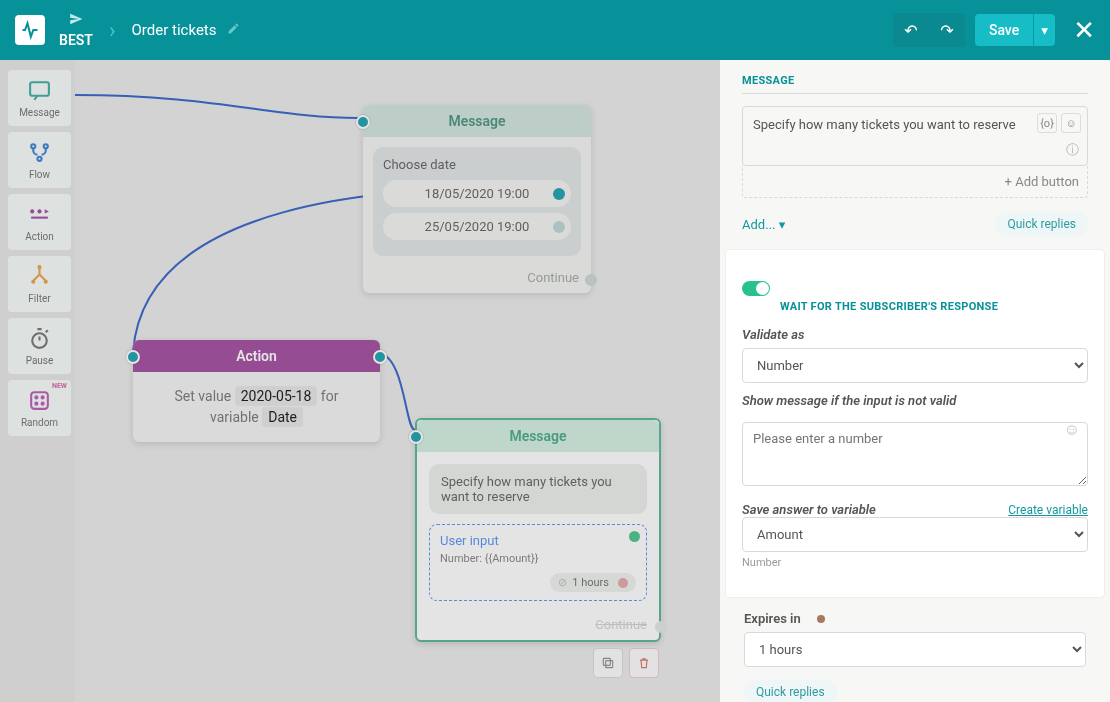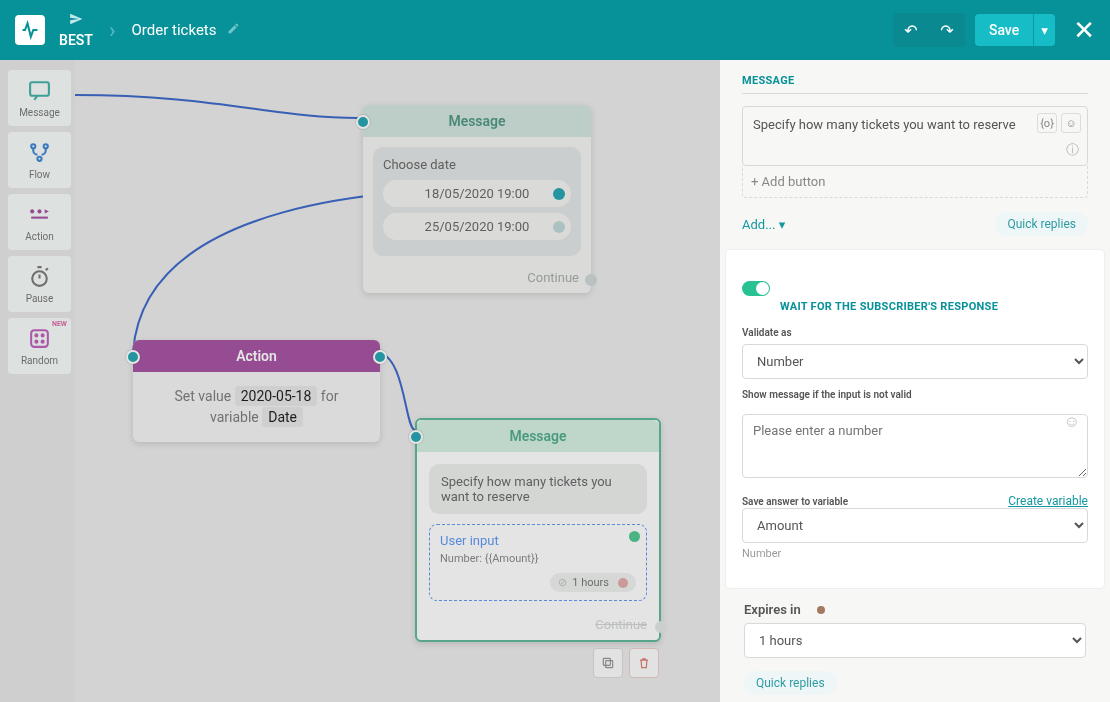--- a/index.html
+++ b/index.html
@@ -75,31 +75,31 @@
   .sq-btn.del{color:#d86b5e;border-color:#e8c8c3;}
 
   
   .panel{position:absolute;right:0;top:60px;width:390px;height:642px;background:#f7f7f5;padding:14px 22px;overflow:auto;z-index:10;}
   .sect-title{color:#079199;font-size:11px;font-weight:700;letter-spacing:.3px;margin-bottom:6px;}
   .hr{height:1px;background:#d7dad8;margin-bottom:12px;}
   .msg-box{border:1px solid #d7dad8;border-radius:4px;padding:10px 10px 14px;font-size:13px;color:#555;position:relative;min-height:60px;}
   .msg-tools{position:absolute;right:6px;top:6px;display:flex;gap:4px;}
   .msg-tools span{border:1px solid #dcdcdc;border-radius:3px;width:20px;height:20px;display:flex;align-items:center;justify-content:center;font-size:11px;cursor:pointer;color:#888;}
   .info-i{position:absolute;right:8px;bottom:6px;color:#b6b6b6;cursor:pointer;}
-  .add-btn-box{border:1px dashed #d7dad8;border-top:none;border-radius:0 0 4px 4px;text-align:left;padding:8px;color:#888;font-size:13px;cursor:pointer;}
+  .add-btn-box{border:1px dashed #d7dad8;border-top:none;border-radius:0 0 4px 4px;text-align:right;padding:8px;color:#888;font-size:13px;cursor:pointer;}
   .row-between{display:flex;justify-content:space-between;align-items:center;margin:14px 0;}
   .link{color:#1298a0;font-size:13px;cursor:pointer;}
   .qr-pill{background:#eef6f7;border-radius:14px;padding:5px 12px;color:#2e9ca3;font-size:12px;cursor:pointer;}
 
   .white-card{background:#fff;border-radius:4px;padding:14px 16px 28px; margin:0 -16px; box-shadow:0 0 0 1px #eee;}
   .wait-row{display:flex;align-items:center;gap:10px;margin-bottom:14px;}
   .toggle{width:28px;height:15px;background:#28c191;border-radius:10px;position:relative;cursor:pointer;}
   .toggle::after{content:"";position:absolute;right:1px;top:1px;width:13px;height:13px;background:#fff;border-radius:50%;}
   .wait-label{font-size:11px;font-weight:700;color:#079199;letter-spacing:.3px;margin-top:36px;}
-  .fld-label{font-size:10px;font-weight:600;color:#555;margin:10px 0 6px;}
+  .fld-label{font-size:13px;font-weight:600;color:#555;margin:10px 0 6px;font-style:italic;}
   .select, .txtarea{width:100%;border:1px solid #d7dad8;border-radius:4px;padding:8px 10px;font-size:13px;color:#555;background:#fff;}
   .txtarea{min-height:64px;resize:vertical;position:relative;margin-top:8px;}
   .txtarea-wrap{position:relative;}
   .txtarea-wrap .emoji{position:absolute;right:8px;top:6px;color:#bdbdbd;cursor:pointer;}
   .inline-row{display:flex;justify-content:space-between;align-items:center;}
   .hint{font-size:11px;color:#9a9a9a;margin-top:4px;}
 
   .below-card{padding:14px 2px;}
   .exp-label{font-size:13px;color:#555;font-weight:600;display:flex;align-items:center;gap:16px;margin-bottom:6px;}
   .dot-brown{width:8px;height:8px;background:#a37a5f;border-radius:50%;display:inline-block;}
@@ -160,20 +160,29 @@
     <span class="tool-label">Flow</span>
   </div>
   <div class="tool">
     <svg viewBox="0 0 24 24" fill="#9c3d98">
         <circle cx="5" cy="9" r="2"></circle>
         <circle cx="12" cy="9" r="2"></circle>
         <path d="M17 7l4 2-4 2z"></path>
         <rect x="4" y="14" width="16" height="2"></rect>
       </svg>
     <span class="tool-label">Action</span>
+  </div>
+  <div class="tool">
+    <svg viewBox="0 0 24 24" fill="none" stroke="#e89a3a" stroke-width="2">
+        <path d="M12 3v7M12 10l-6 6M12 10l6 6"></path>
+        <circle cx="12" cy="3" r="1"></circle>
+        <circle cx="6" cy="17" r="1"></circle>
+        <circle cx="18" cy="17" r="1"></circle>
+      </svg>
+    <span class="tool-label">Filter</span>
   </div>
   <div class="tool">
     <svg viewBox="0 0 24 24" fill="none" stroke="#6a6a6a" stroke-width="2">
         <circle cx="12" cy="14" r="7"></circle>
         <path d="M12 10v4M10 3h4M18 6l2-2"></path>
       </svg>
     <span class="tool-label">Pause</span>
   </div>
   <div class="tool" style="position:relative">
     <span style="position:absolute;top:2px;right:4px;font-size:7px;color:#d85a9b;font-weight:700">NEW</span>

